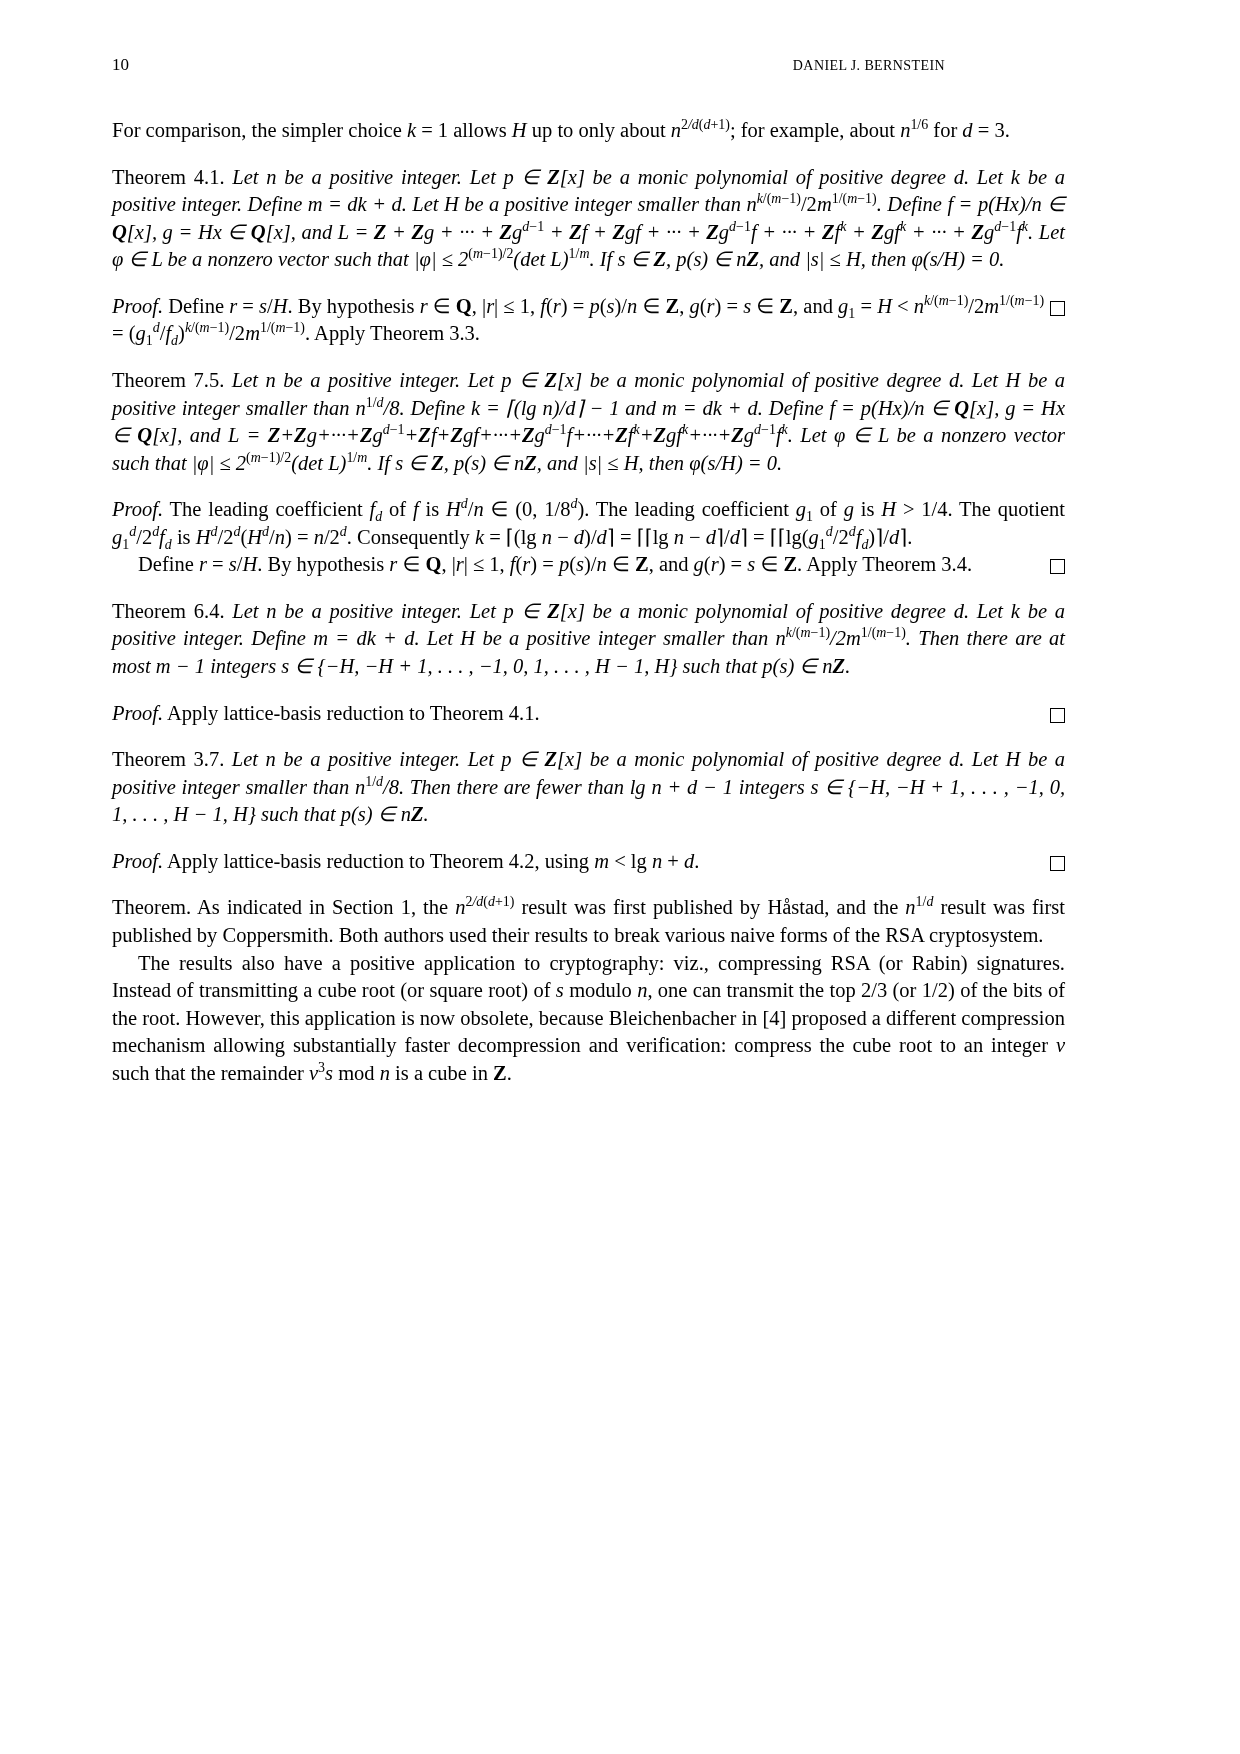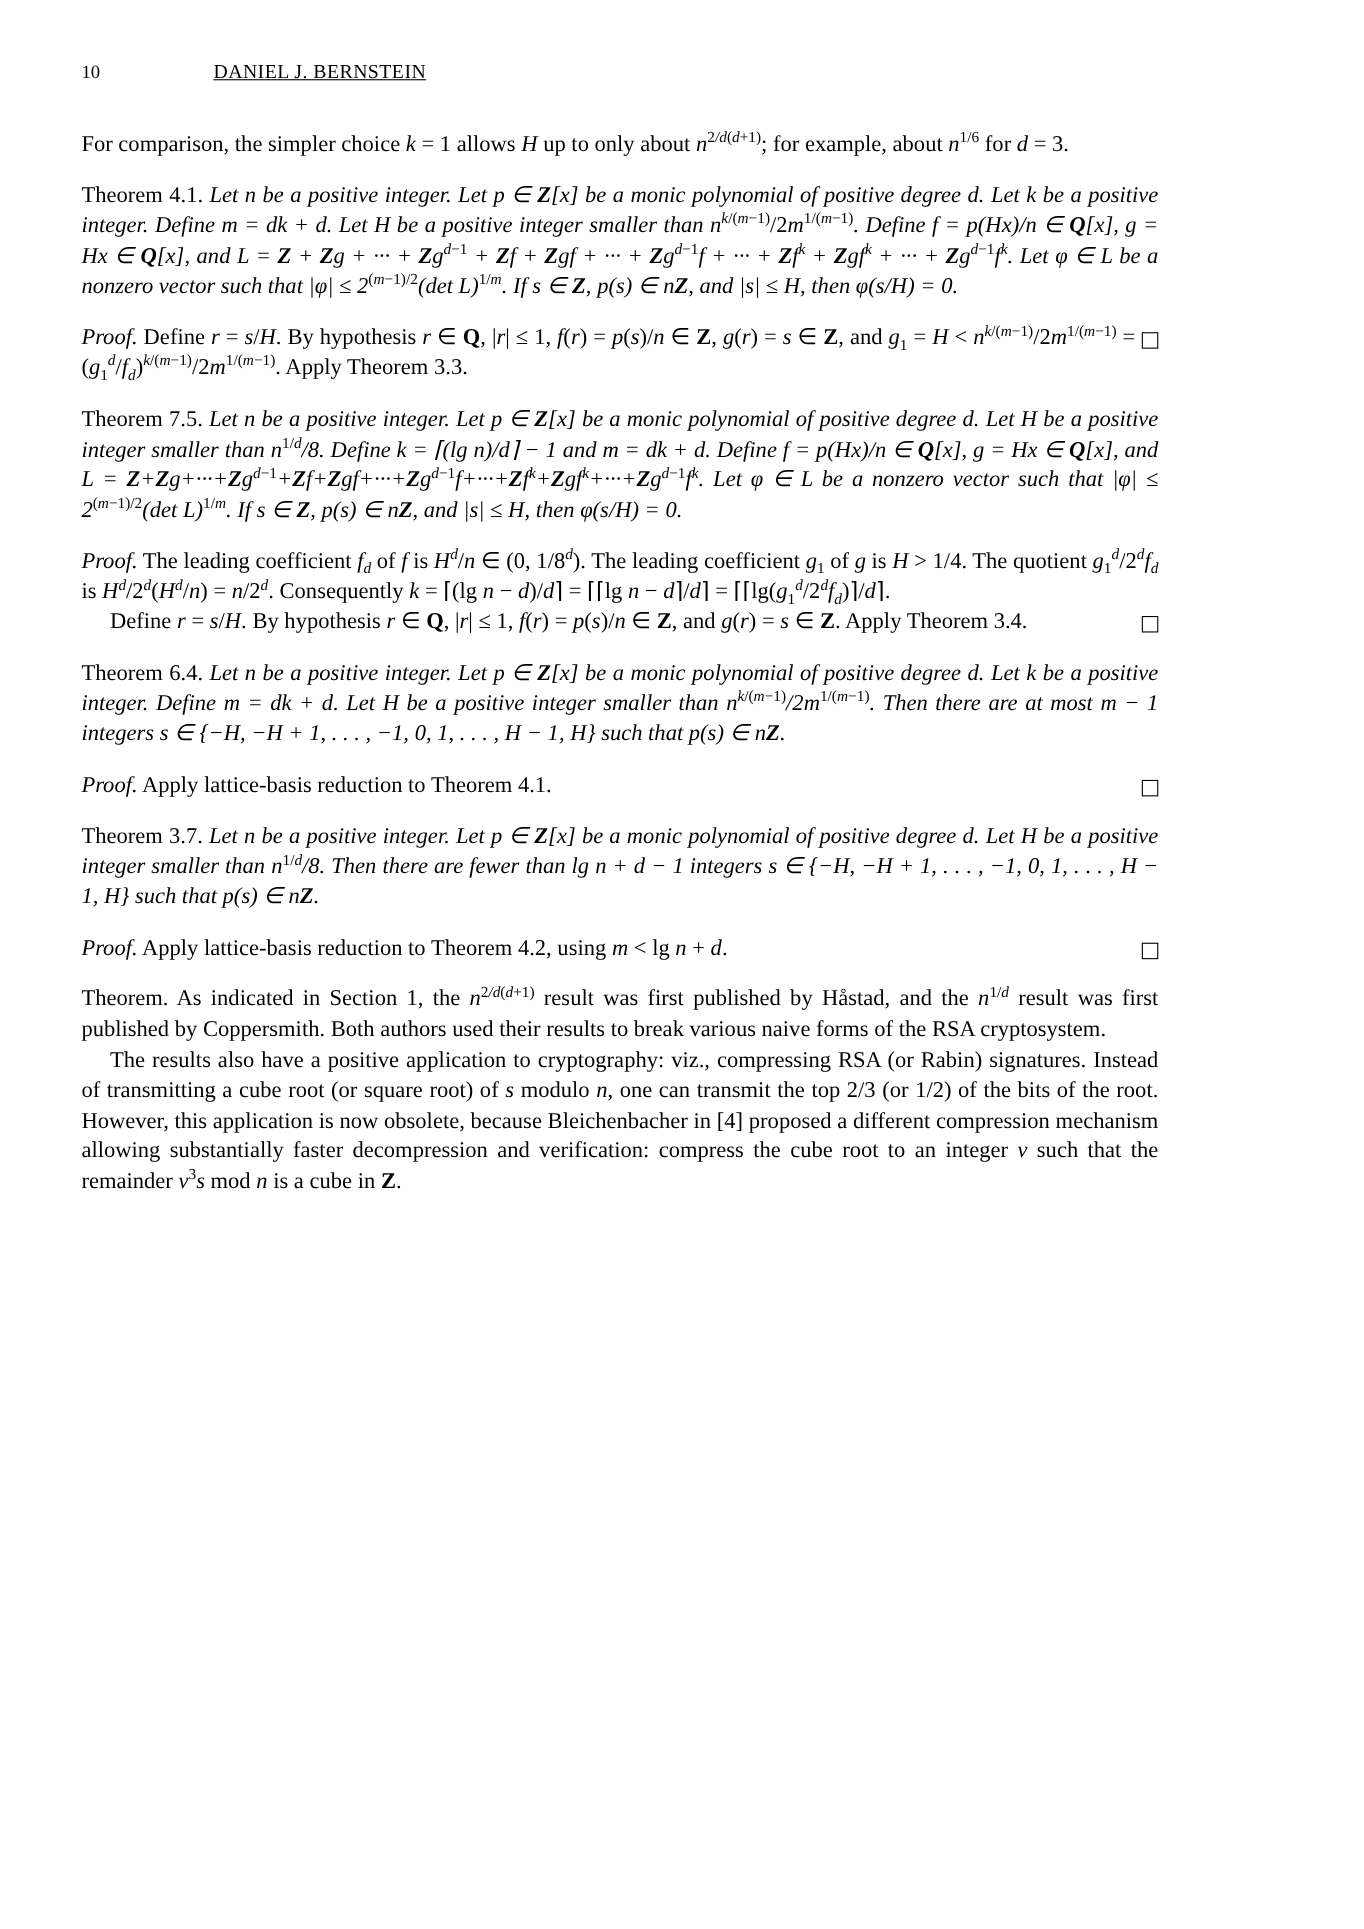--- a/index.html
+++ b/index.html
@@ -13,44 +13,43 @@
     font-family: "Liberation Serif", serif;
     color: #000000;
     position: relative;
   }
   .page {
     position: absolute;
     left: 0; top: 0;
     width: 1240px;
     height: 1754px;
     box-sizing: border-box;
-    padding: 55px 175px 0 74px;
+    padding: 55px 175px 0 112px;
   }
   .header {
     display: flex;
     align-items: baseline;
     font-size: 17px;
     margin-bottom: 42px;
   }
   .header .folio {
     width: 120px;
     text-align: left;
     font-family: "Liberation Serif", serif;
   }
   .header .runhead {
     flex: 1;
-    text-align: left;
+    text-align: right;
     font-variant: small-caps;
     letter-spacing: 0.4px;
-    font-size: 18px;
+    font-size: 14px;
     margin-right: 120px;
-    text-decoration: underline;
   }
   p {
-    margin: 0 12px 0 0;
+    margin: 0 0 0 0;
     font-size: 20.5px;
     line-height: 1.345;
     text-align: justify;
     text-justify: inter-word;
   }
   .blk { margin-bottom: 19px; }
   .it { font-style: italic; }
   .bf { font-weight: normal; }
   .mathbf { font-weight: bold; font-family: "Liberation Serif", serif; }
   .mi { font-style: italic; font-family: "Liberation Serif", serif; }

